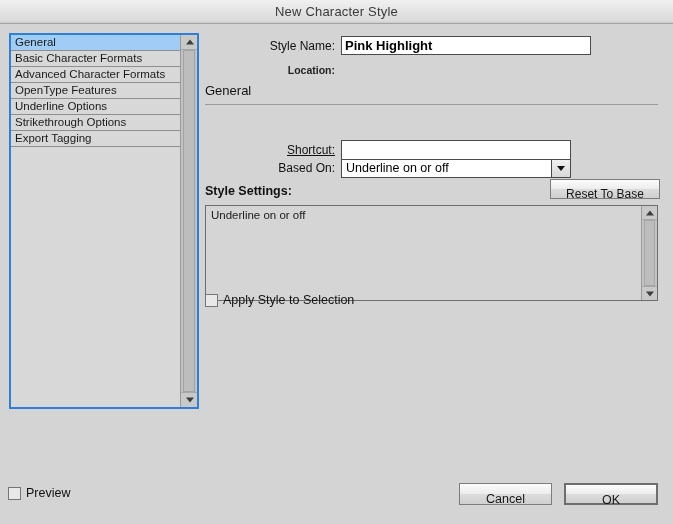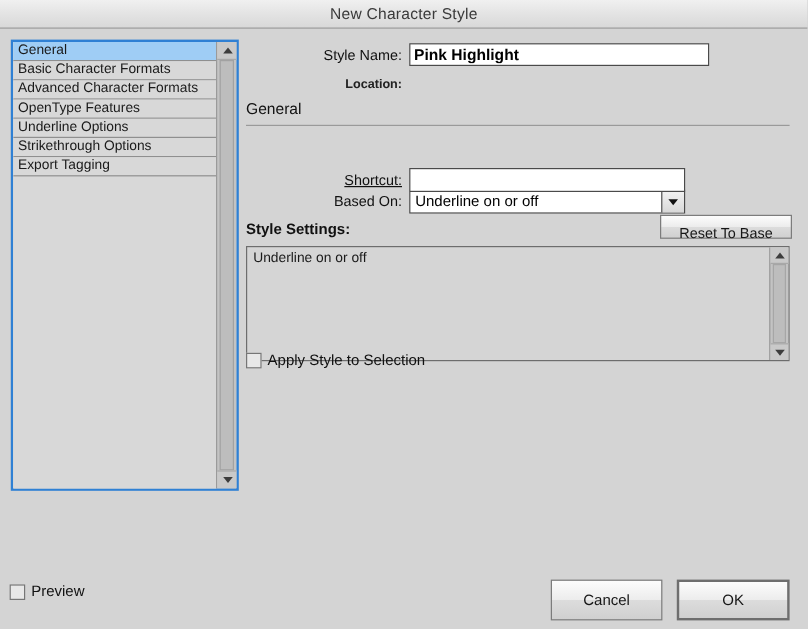--- a/index.html
+++ b/index.html
@@ -320,21 +320,21 @@
   
   .preview-row {
     position: absolute;
     left: 8px; top: 486px;
     display: flex;
     align-items: center;
   }
   .footer-btn {
     position: absolute;
     top: 483px;
-    height: 34px;
+    height: 22px;
     line-height: 20px;
     font-size: 12.5px;
   }
   .cancel-btn { left: 459px; width: 93px; }
   .ok-btn {
     left: 564px; width: 94px;
     border: 2px solid #6e6e6e;
     font-weight: normal;
   }
 </style>

